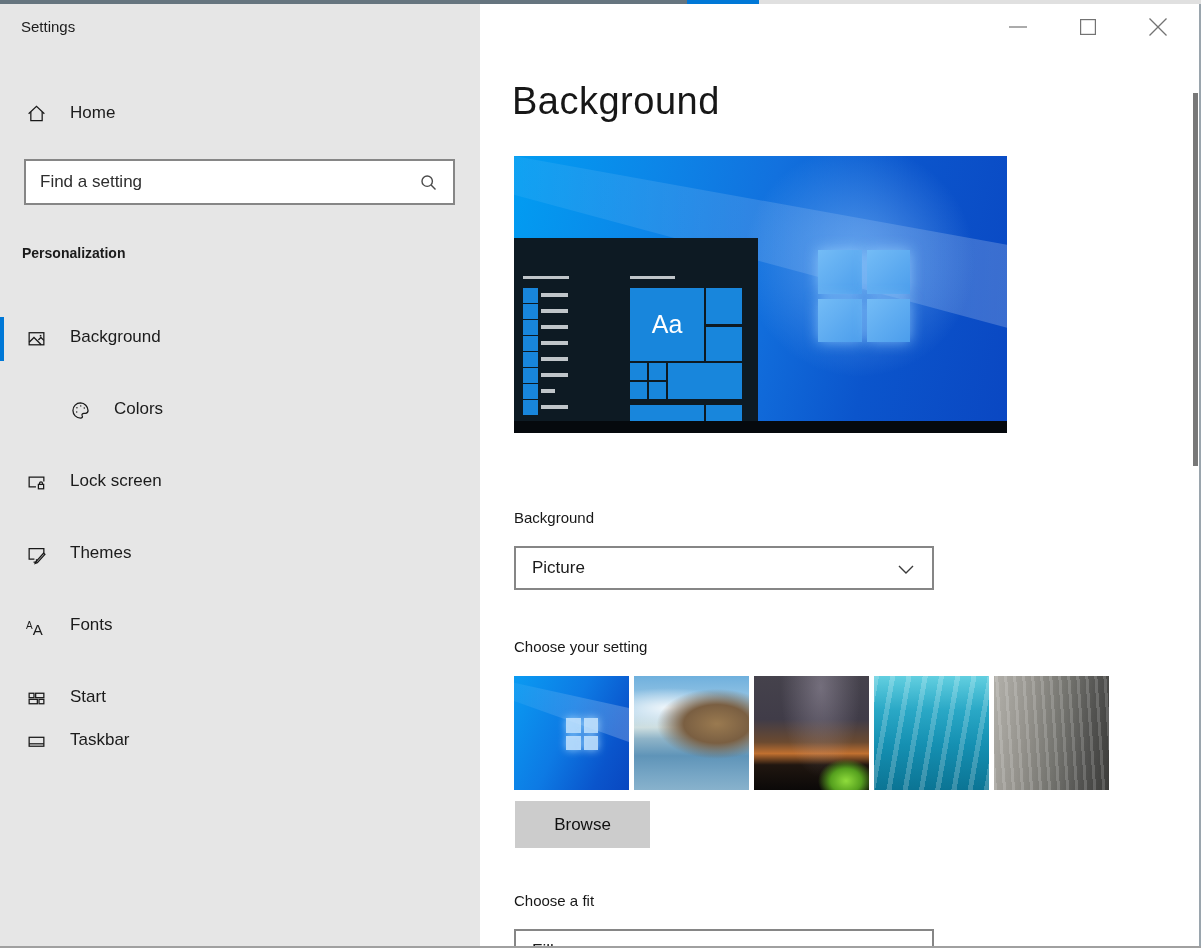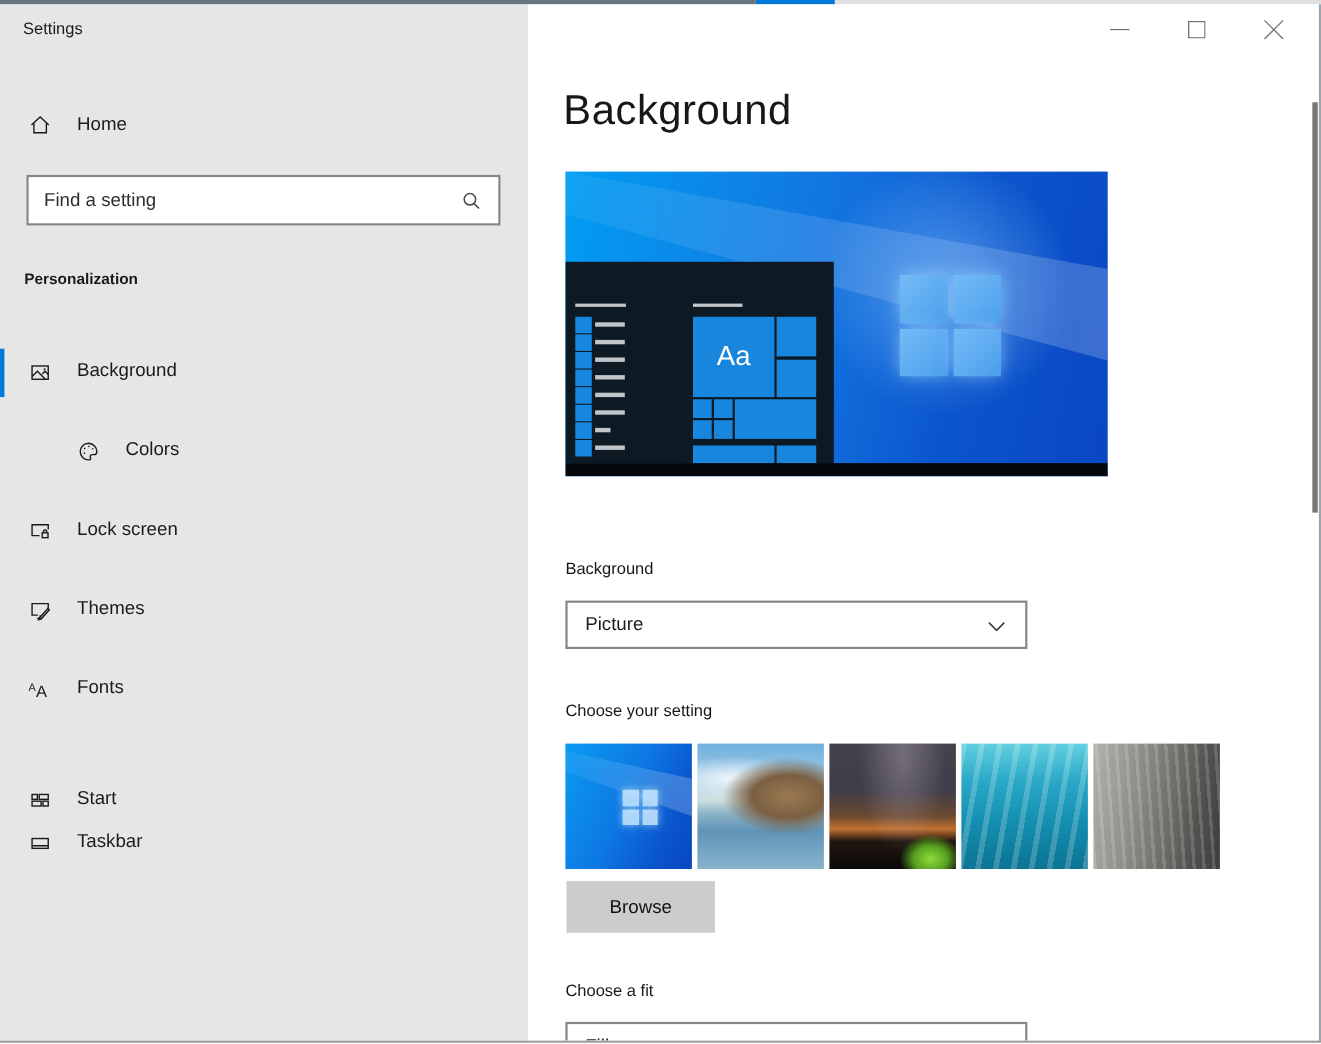--- a/index.html
+++ b/index.html
@@ -24,21 +24,21 @@
   .home-item .nav-label { position:absolute; left:70px; top:10px; font-size:17px; }
   .search-box { position:absolute; left:24px; top:155px; width:431px; height:46px; background:#fff; border:2px solid #868686; }
   .search-input { position:absolute; left:0; top:0; width:100%; height:100%; border:none; outline:none; background:transparent; font-family:"Liberation Sans", sans-serif; font-size:17px; color:#1b1b1b; padding:0 40px 0 14px; }
   .search-input::placeholder { color:#2e2e2e; opacity:1; }
   .search-icon { position:absolute; right:14px; top:12px; }
   .section-header { position:absolute; left:22px; top:241px; font-size:14px; font-weight:bold; }
   .nav-item { position:absolute; left:0; width:480px; height:44px; cursor:pointer; }
   .nav-item .nav-icon  { position:absolute; left:26px; top:11px; }
   .nav-item .nav-label { position:absolute; left:70px; top:10px; font-size:17px; }
   .nav-0 { top:313px; } .nav-1 { top:385px;margin-left:44px; } .nav-2 { top:457px; }
-  .nav-3 { top:529px; } .nav-4 { top:601px; } .nav-5 { top:702px; } .nav-6 { top:741px;padding-left:13px; }
+  .nav-3 { top:529px; } .nav-4 { top:601px; } .nav-5 { top:673px; } .nav-6 { top:716px;padding-left:13px; }
   .selected-bar { position:absolute; left:0; top:0; width:4px; height:44px; background:#0078d7; }
   .fonts-glyph { font-size:15px; line-height:20px; }
   .fonts-glyph .small-a { font-size:10px; vertical-align:6px; }
 
   
   .main { position:absolute; left:480px; top:4px; width:719px; height:942px; background:#fff; overflow:hidden; }
   .caption-btn { position:absolute; top:6px; width:46px; height:34px; display:flex; align-items:center; justify-content:center; cursor:pointer; }
   .btn-min { left:515px; } .btn-max { left:585px; } .btn-close { left:655px; }
   .page-title { position:absolute; left:32px; top:76px; font-size:38px; font-weight:300; letter-spacing:0.5px; color:#171717; }
 

